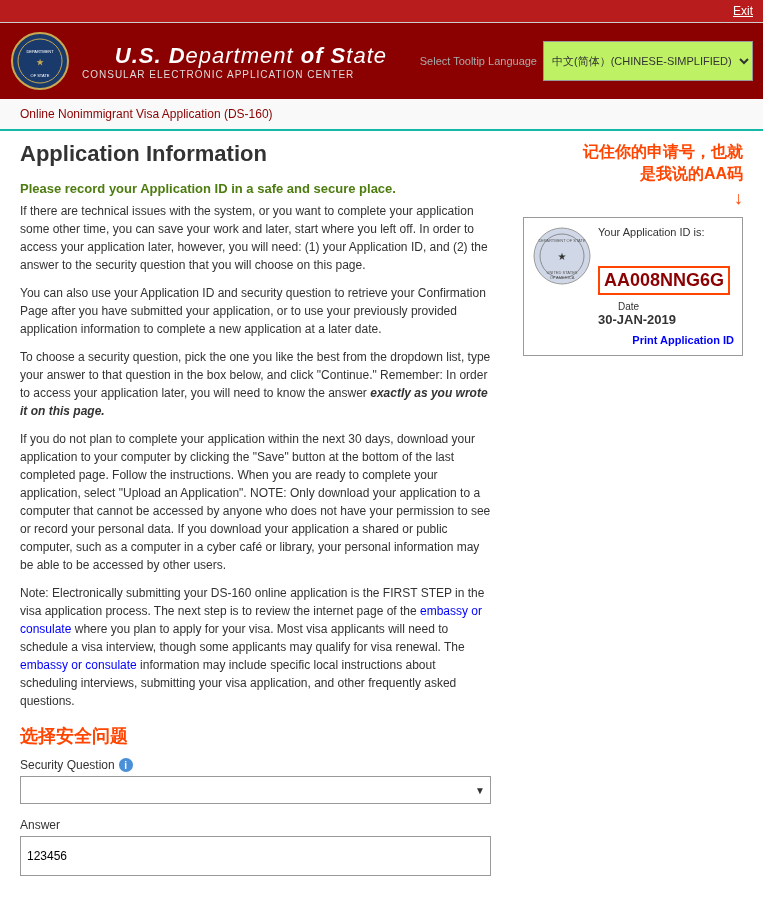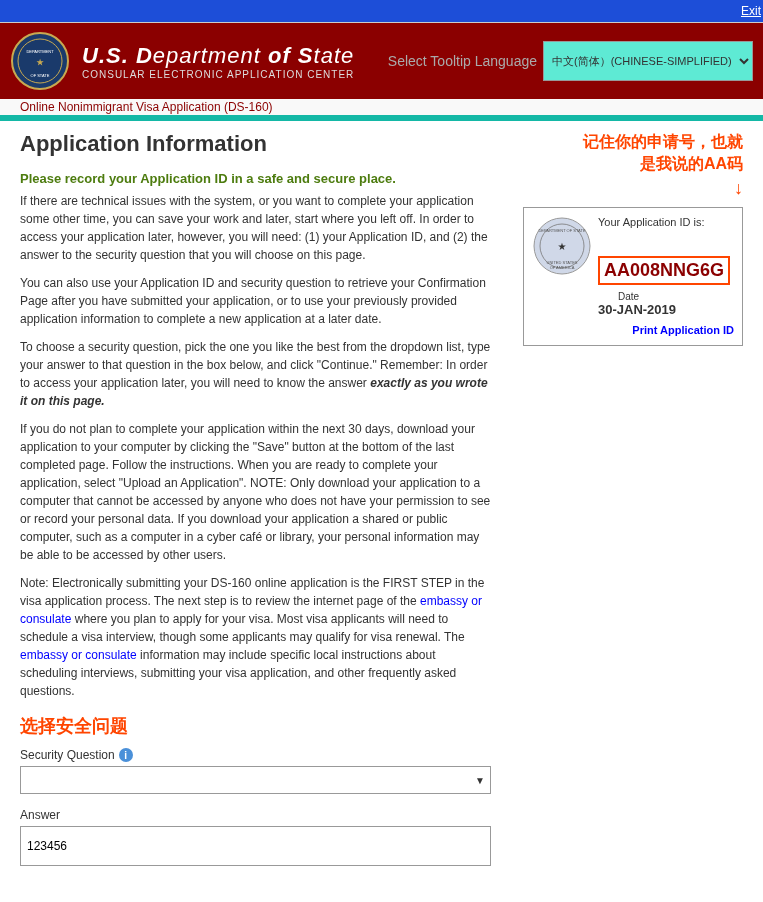--- a/index.html
+++ b/index.html
@@ -1,25 +1,25 @@
 <!DOCTYPE html>
 <html><head>
   <meta charset="utf-8">
   <style>
     * { box-sizing: border-box; margin: 0; padding: 0; }
     body { font-family: Arial, sans-serif; font-size: 13px; background: #fff; width: 763px; }
 
     
     .top-bar {
-      background: #1d4ed8;
+      background: #b91c1c;
       color: #fff;
       display: flex;
       justify-content: flex-end;
       align-items: center;
-      padding: 4px 2px;
+      padding: 4px 10px;
       font-size: 12px;
     }
     .exit-btn {
       color: #fff;
       text-decoration: underline;
       cursor: pointer;
       font-size: 12px;
     }
     .main-header {
       background: #8b0000;
@@ -35,49 +35,50 @@
     }
     .header-title {
       color: #fff;
       flex: 1;
     }
     .header-title h1 {
       font-size: 22px;
       font-style: italic;
       font-weight: bold;
       letter-spacing: 1px;
+      text-align: center;
     }
     .header-title .subtitle {
       font-size: 10px;
       letter-spacing: 1px;
       color: #ddd;
     }
     .lang-selector {
       display: flex;
       align-items: center;
       gap: 6px;
     }
     .lang-label {
       color: #aaa;
-      font-size: 14px;
+      font-size: 11px;
     }
     .lang-select {
       font-size: 11px;
       padding: 12px 4px;
-      background: #5eead4;
+      background: #bef264;
       border: 1px solid #999;
       color: #333;
     }
 
     
     .breadcrumb {
-      padding: 1px 20px;
+      padding: 8px 20px;
       font-size: 12px;
       color: #8b0000;
-      border-bottom: 6px solid #14b8a6;
+      border-bottom: 2px solid #14b8a6;
       background: #f9f9f9;
     }
     .breadcrumb a { color: #8b0000; text-decoration: none; }
 
     
     .content {
       padding: 10px 20px 20px 20px;
       display: flex;
       gap: 32px;
     }

